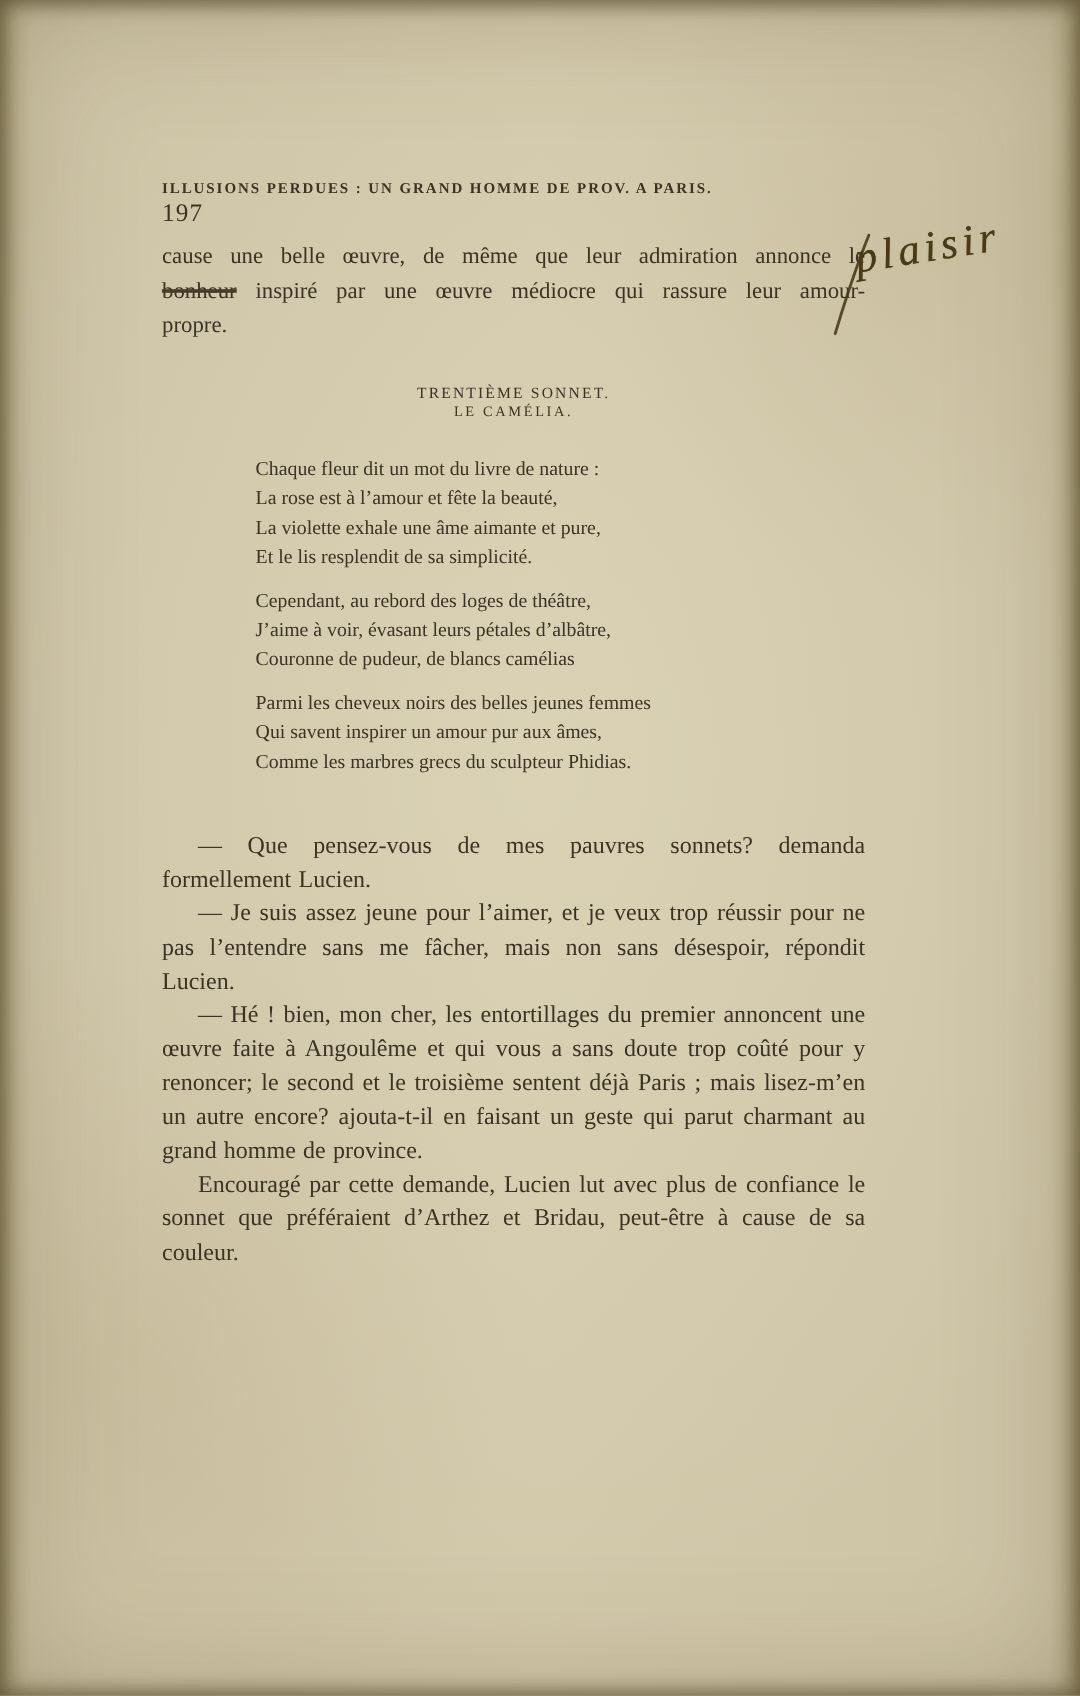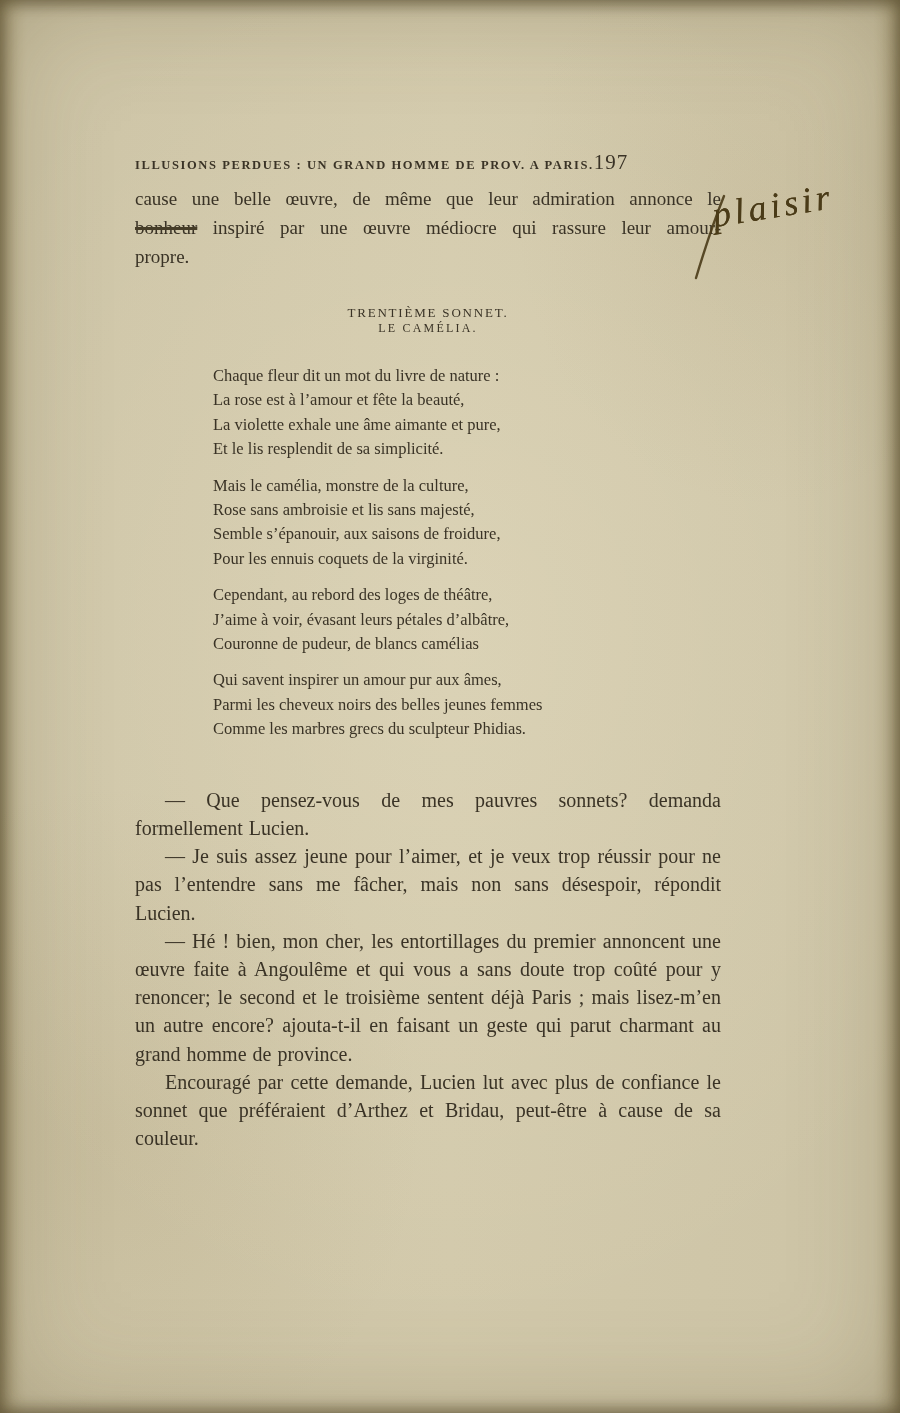--- a/index.html
+++ b/index.html
@@ -26,22 +26,23 @@
       inset -6px 0 16px rgba(70,58,30,0.28);
   }
   .content {
     position: absolute;
     left: 135px; top: 150px;
     width: 586px;
     color: #3a3326;
   }
   .header-row {
     display: flex;
-    justify-content: flex-start;
+    justify-content: space-between;
     align-items: baseline;
+    flex-direction: column;
   }
   .header-title {
     font-size: 12.5px;
     letter-spacing: 1.6px;
     font-weight: bold;
     white-space: nowrap;
   }
   .page-number {
     font-size: 21px;
     letter-spacing: 1px;
@@ -135,33 +136,27 @@
     <div class="sonnet-subtitle">LE CAMÉLIA.</div>
 
     <div class="poem">
       <div class="stanza">
         <div class="poem-line">Chaque fleur dit un mot du livre de nature :</div>
         <div class="poem-line">La rose est à l’amour et fête la beauté,</div>
         <div class="poem-line">La violette exhale une âme aimante et pure,</div>
         <div class="poem-line">Et le lis resplendit de sa simplicité.</div>
       </div>
       <div class="stanza">
-        <div class="poem-line">Mais le camélia, monstre de la culture,</div>
-        <div class="poem-line">Rose sans ambroisie et lis sans majesté,</div>
-        <div class="poem-line">Semble s’épanouir, aux saisons de froidure,</div>
-        <div class="poem-line">Pour les ennuis coquets de la virginité.</div>
-      </div>
-      <div class="stanza">
         <div class="poem-line">Cependant, au rebord des loges de théâtre,</div>
         <div class="poem-line">J’aime à voir, évasant leurs pétales d’albâtre,</div>
         <div class="poem-line">Couronne de pudeur, de blancs camélias</div>
       </div>
       <div class="stanza">
+        <div class="poem-line">Parmi les cheveux noirs des belles jeunes femmes</div>
         <div class="poem-line">Qui savent inspirer un amour pur aux âmes,</div>
-        <div class="poem-line">Parmi les cheveux noirs des belles jeunes femmes</div>
         <div class="poem-line">Comme les marbres grecs du sculpteur Phidias.</div>
       </div>
     </div>
 
     <div class="dialogue">
       <p>— Que pensez-vous de mes pauvres sonnets? demanda formellement Lucien.</p>
       <p>— Je suis assez jeune pour l’aimer, et je veux trop réussir pour ne pas l’entendre sans me fâcher, mais non sans désespoir, répondit Lucien.</p>
       <p>— Hé ! bien, mon cher, les entortillages du premier annoncent une œuvre faite à Angoulême et qui vous a sans doute trop coûté pour y renoncer; le second et le troisième sentent déjà Paris ; mais lisez-m’en un autre encore? ajouta-t-il en faisant un geste qui parut charmant au grand homme de province.</p>
       <p>Encouragé par cette demande, Lucien lut avec plus de confiance le sonnet que préféraient d’Arthez et Bridau, peut-être à cause de sa couleur.</p>
     </div>

